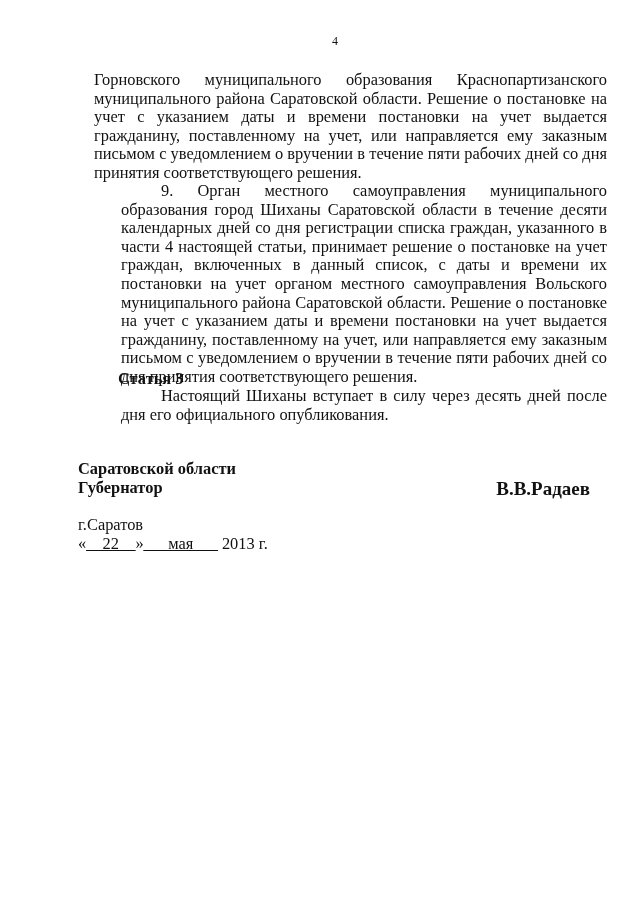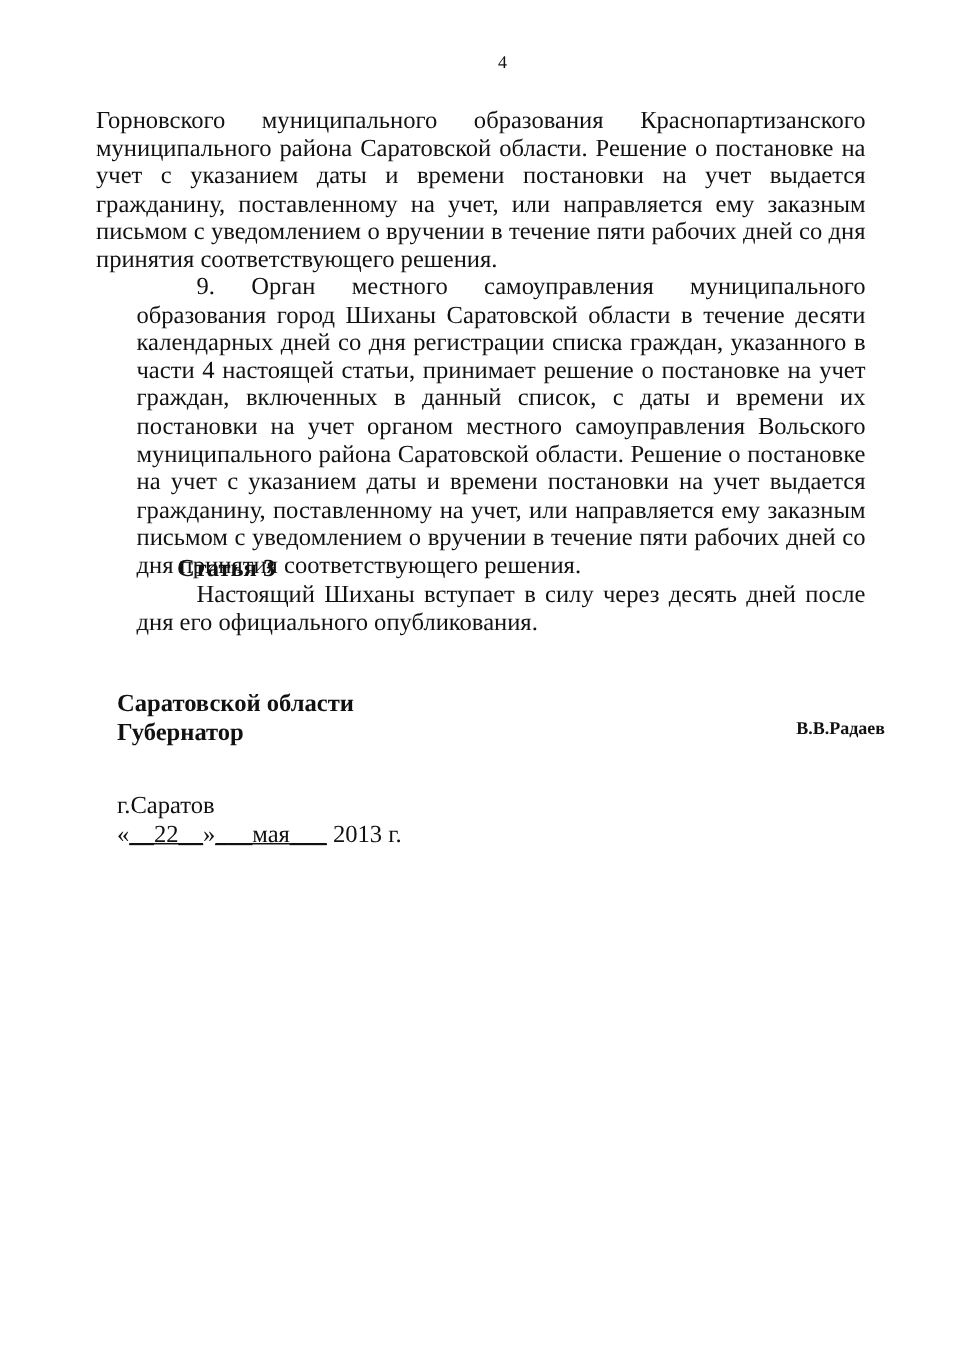--- a/index.html
+++ b/index.html
@@ -1,28 +1,28 @@
 <!DOCTYPE html>
 <html><head>
 <meta charset="utf-8">
 <style>
   html, body { margin: 0; padding: 0; background: #ffffff; }
   body { width: 640px; height: 905px; position: relative; overflow: hidden;
          font-family: "Liberation Serif", "DejaVu Serif", serif; color: #111; }
   .page-num { position: absolute; top: 34px; left: 0; width: 670px; text-align: center; font-size: 12px; }
-  .body-text { position: absolute; left: 64px; width: 513px; font-size: 16.4px; line-height: 18.6px; }
+  .body-text { position: absolute; left: 94px; width: 513px; font-size: 16.4px; line-height: 18.6px; }
   .para { margin: 0; text-align: justify; text-align-last: left; }
   .indent { text-indent: 40px; margin-left: 27px; }
   #p1 { top: 71px; }
   #p2 { top: 182px; }
   .art-title { position: absolute; left: 118px; top: 369px; font-weight: bold; font-size: 16.4px; }
   #p3 { top: 387px; }
   .sig { position: absolute; left: 78px; top: 459px; font-weight: bold; font-size: 16.4px; line-height: 19px; }
-  .sig-name { position: absolute; right: 50px; top: 478px; font-weight: bold; font-size: 12px; }
-  .place { position: absolute; left: 78px; top: 528px; font-size: 16.4px; line-height: 18.5px; }
+  .sig-name { position: absolute; right: 50px; top: 478px; font-weight: bold; font-size: 19px; }
+  .place { position: absolute; left: 78px; top: 516px; font-size: 16.4px; line-height: 18.5px; }
   .u { text-decoration: underline; white-space: pre; }
 </style>
 </head>
 <body>
 
 <div class="page-num">4</div>
 
 <div class="body-text" id="p1">
   <p class="para">Горновского муниципального образования Краснопартизанского муниципального района Саратовской области. Решение о постановке на учет с указанием даты и времени постановки на учет выдается гражданину, поставленному на учет, или направляется ему заказным письмом с уведомлением о вручении в течение пяти рабочих дней со дня принятия соответствующего решения.</p>
 </div>

